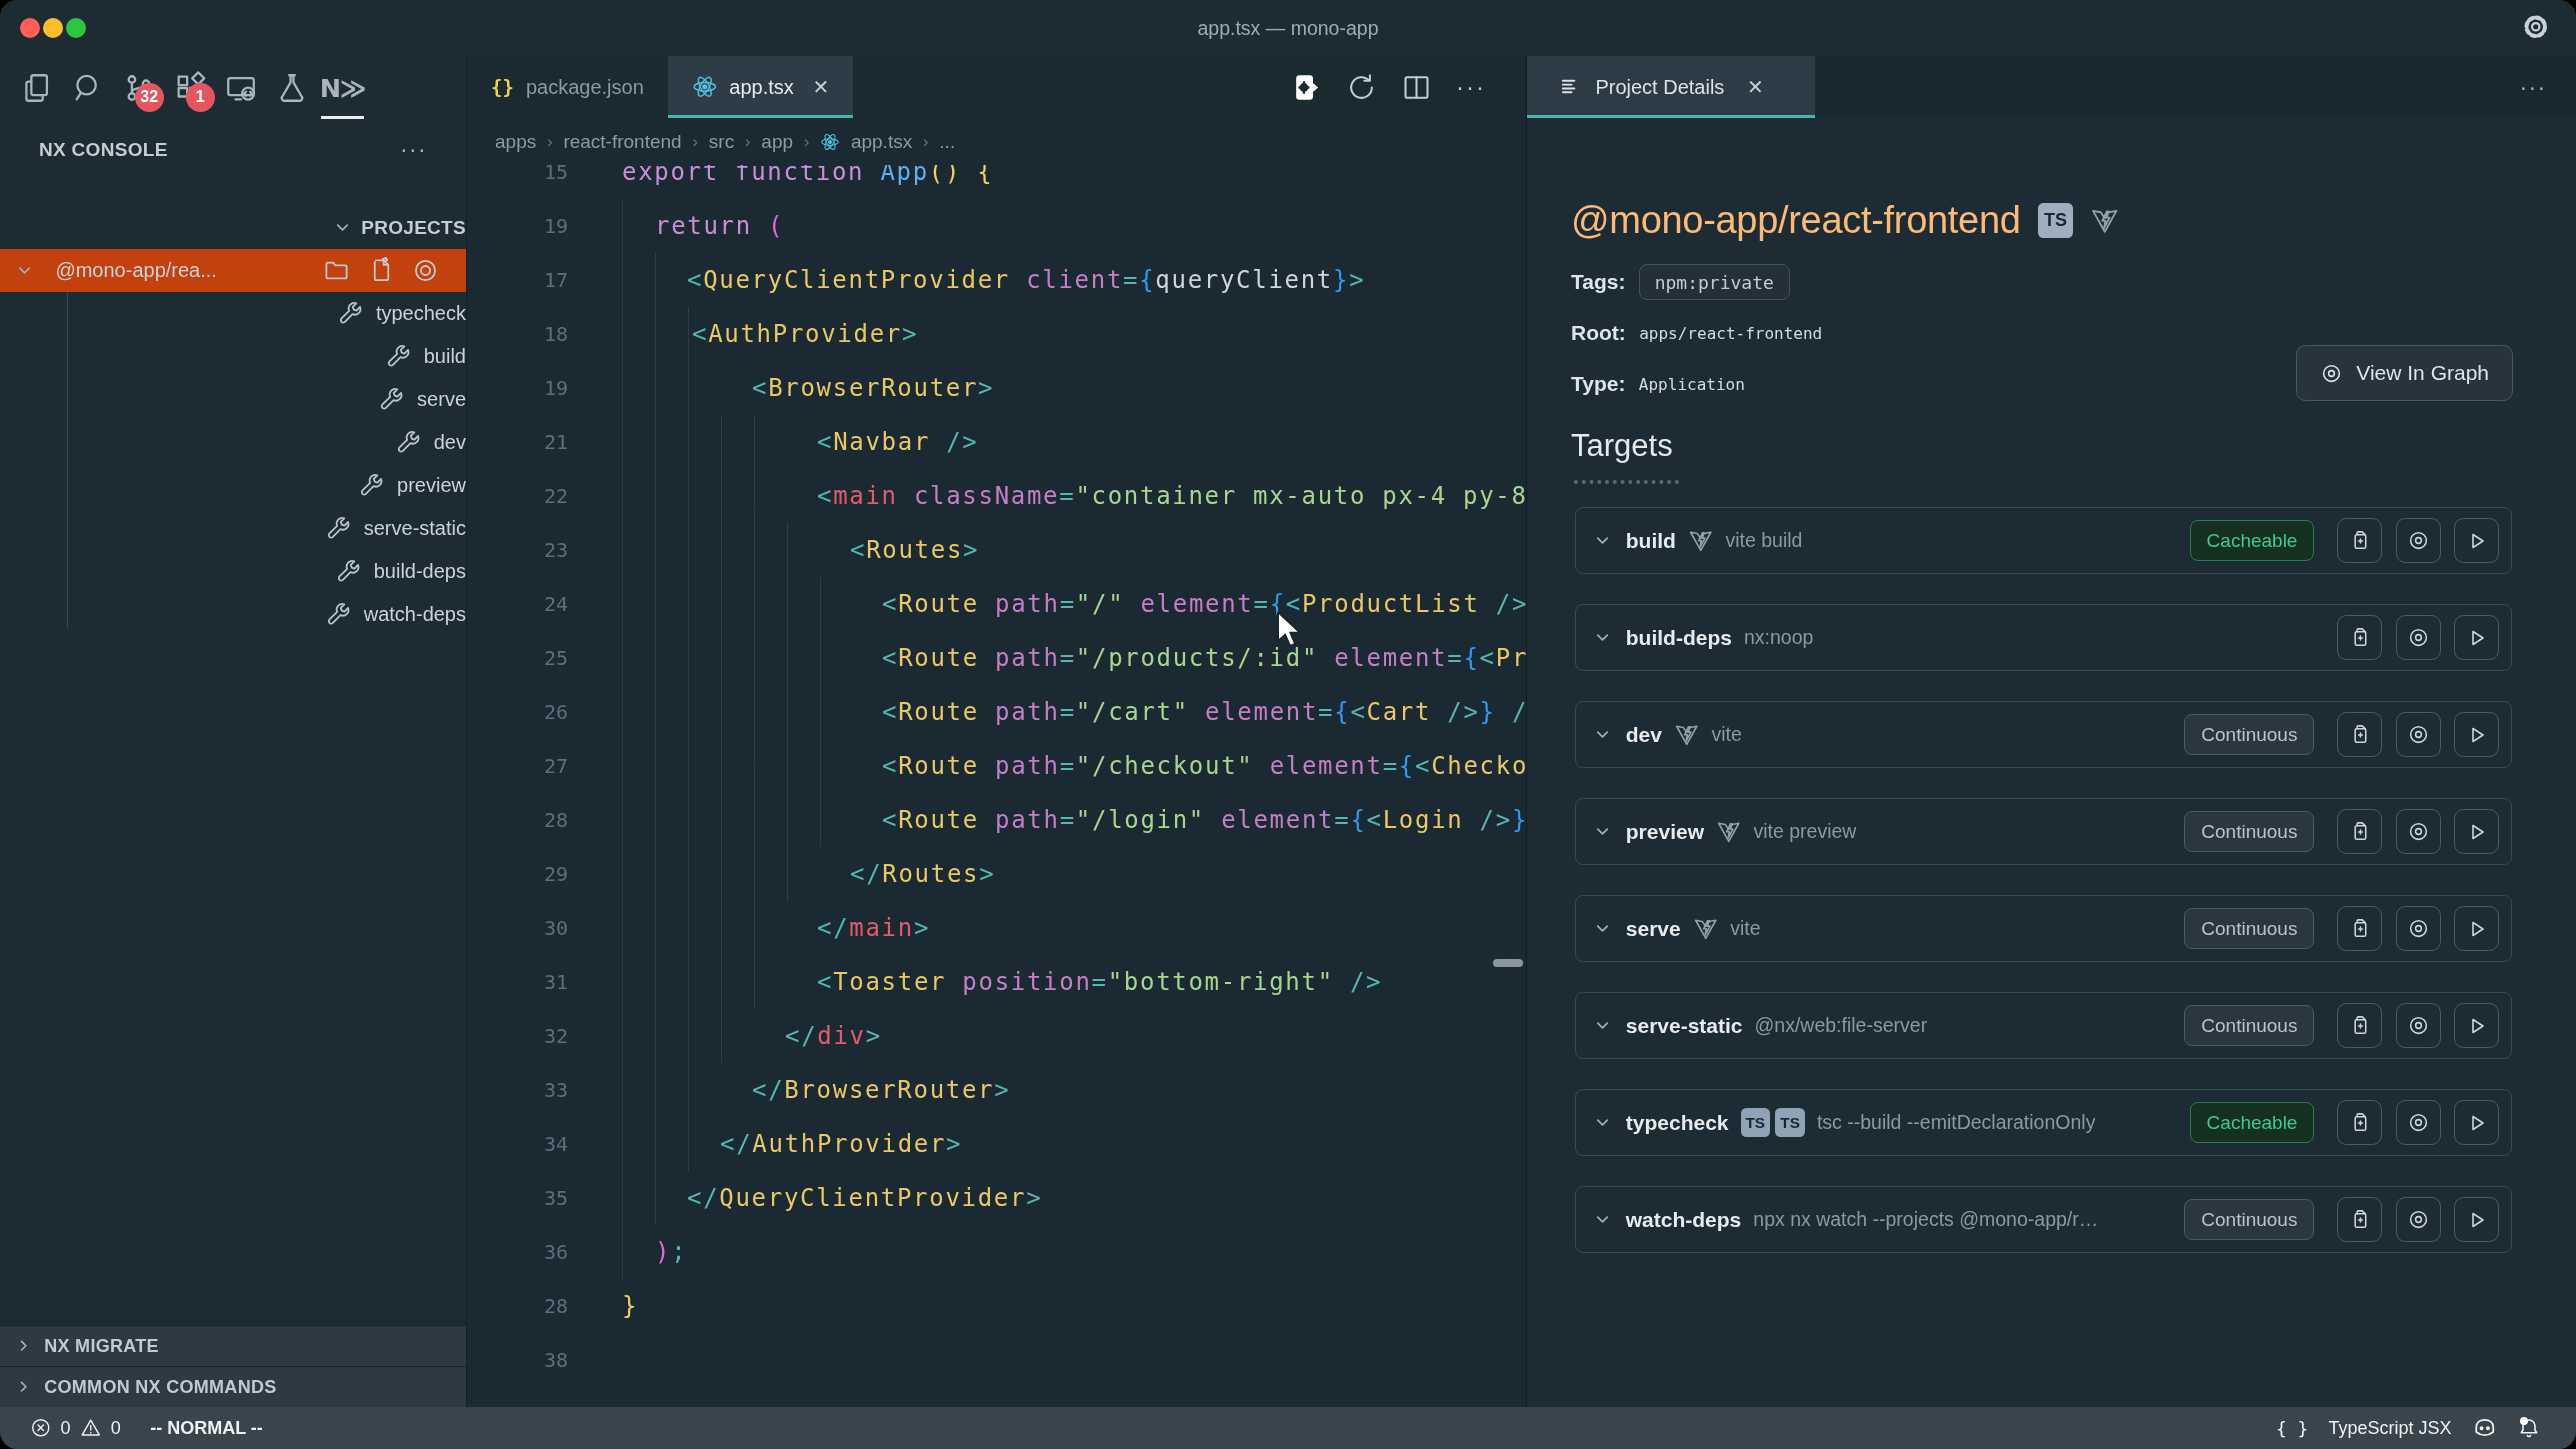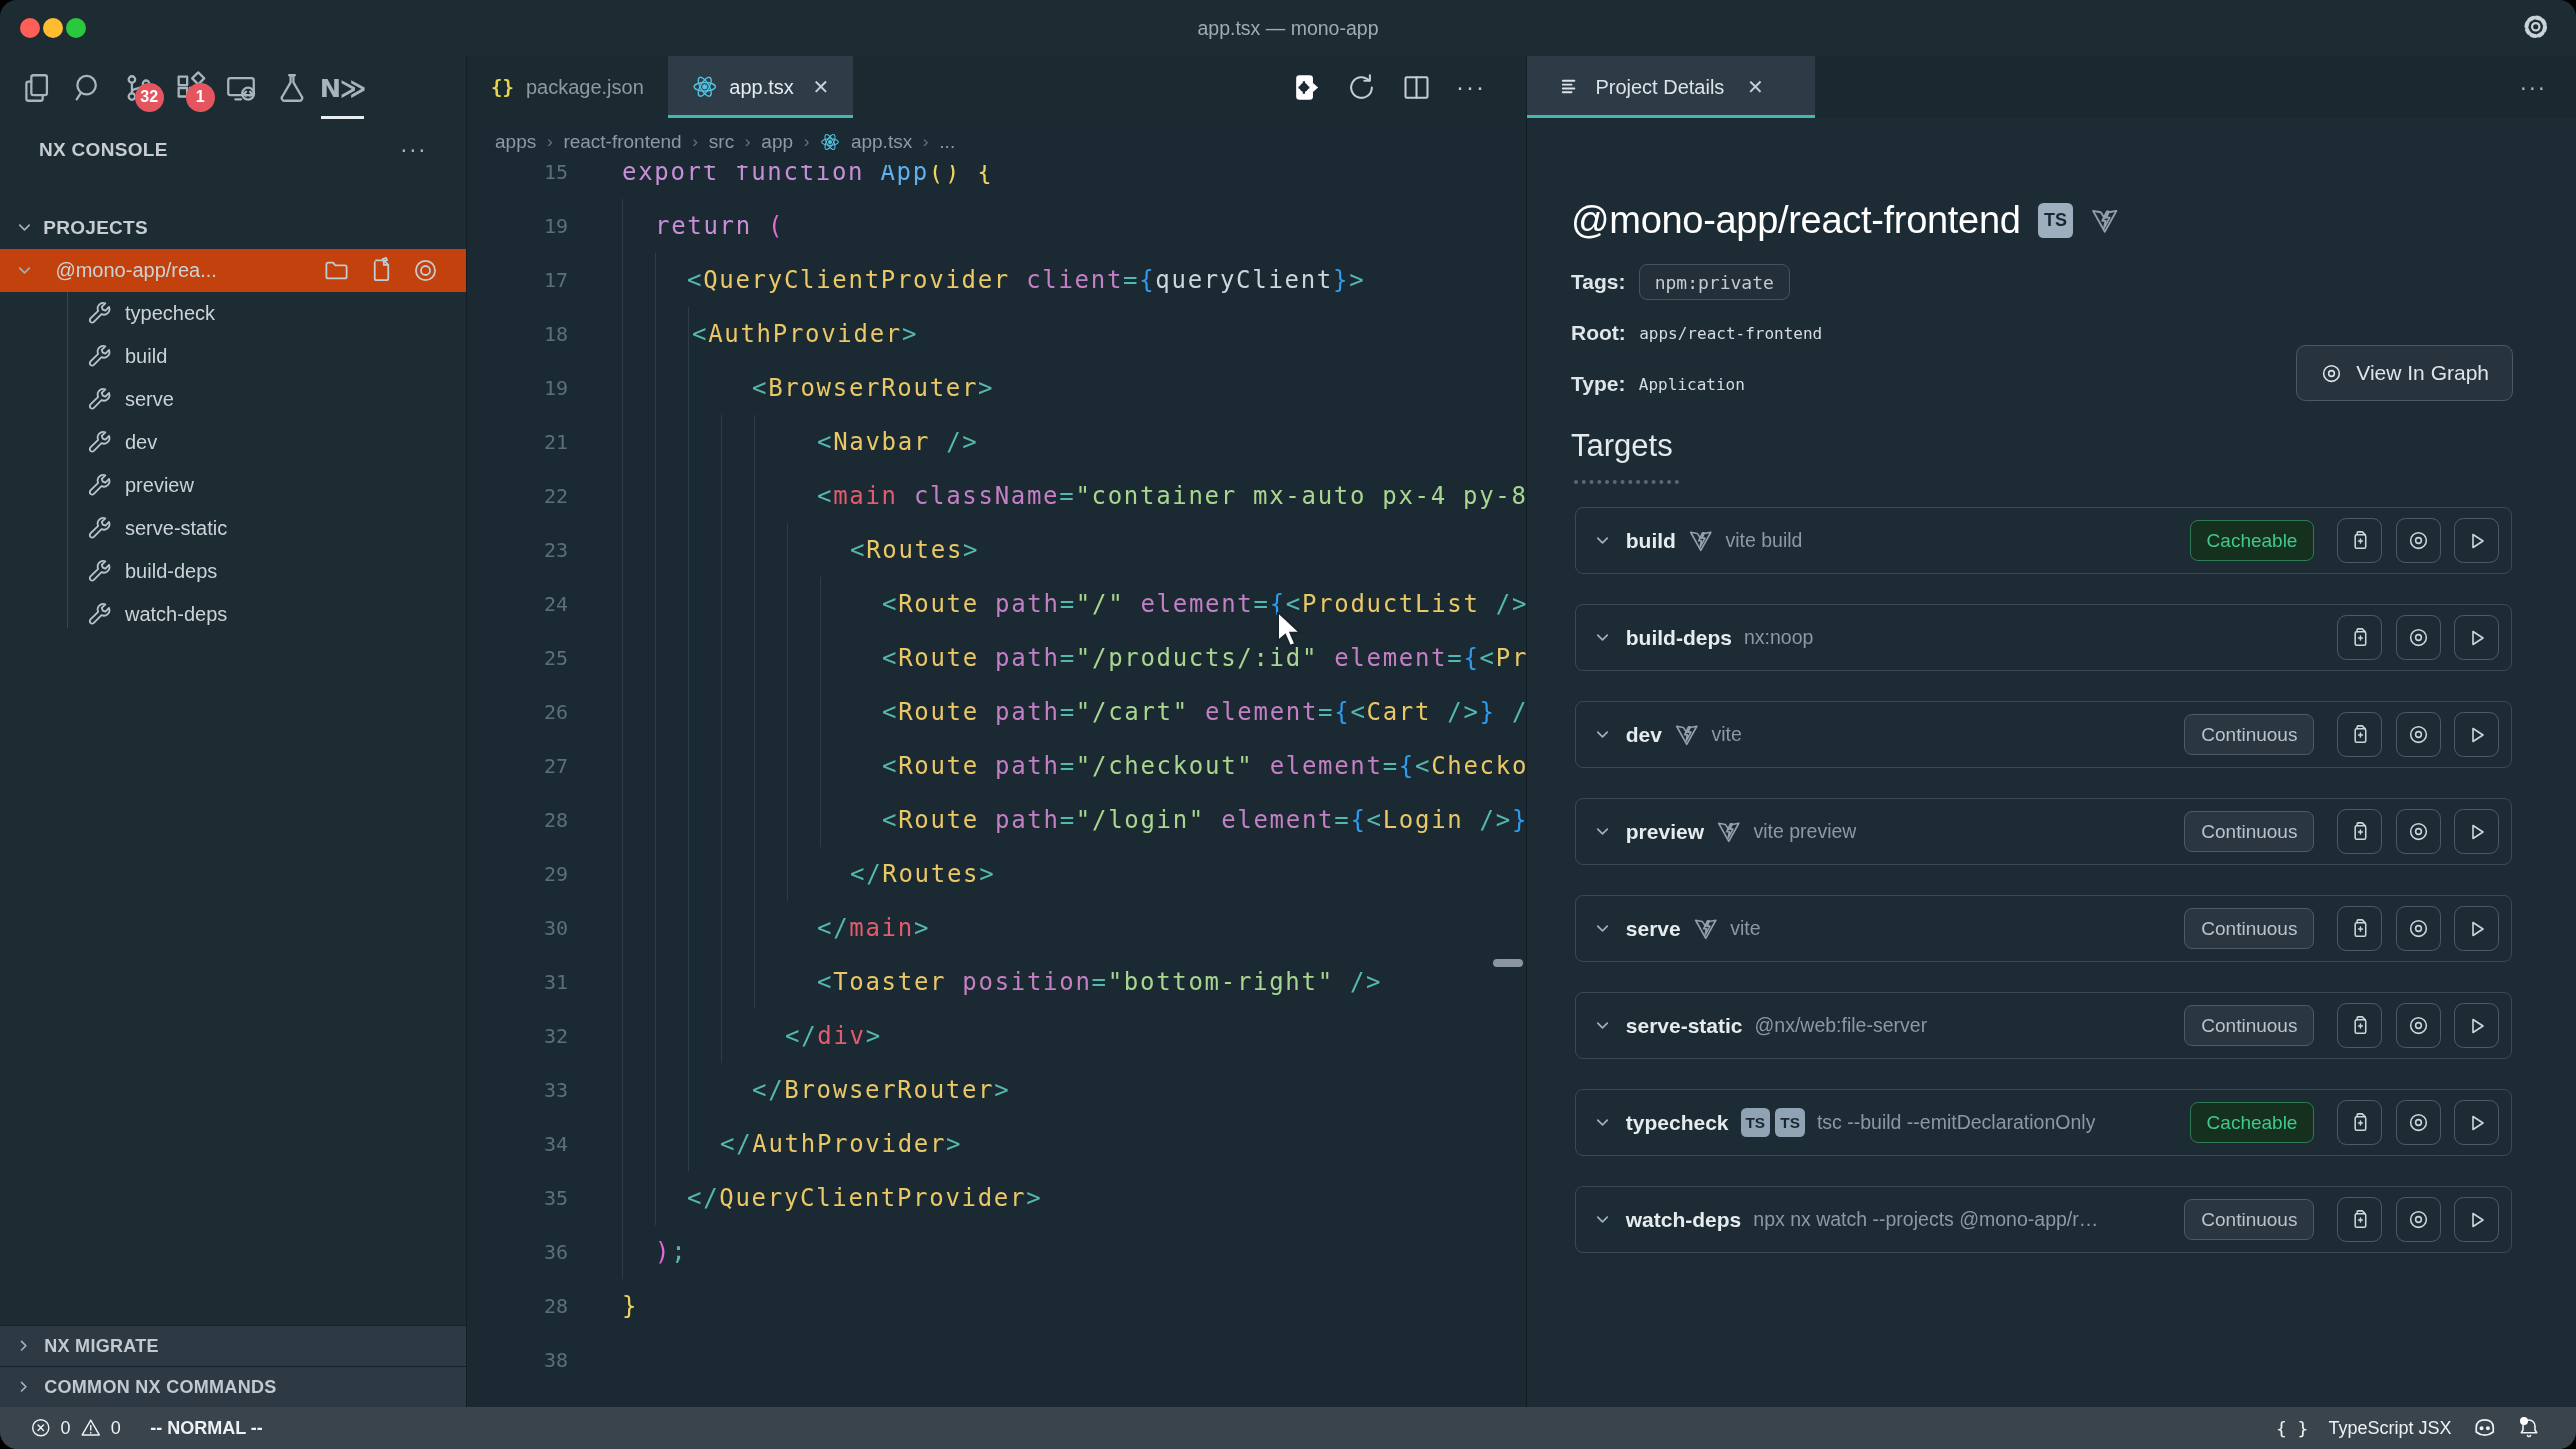--- a/index.html
+++ b/index.html
@@ -23,21 +23,21 @@
   .act{position:relative;width:35px;height:51px;display:flex;align-items:center;justify-content:center;color:#a9b5bd;}
   .act .badge{position:absolute;right:-8px;bottom:1.3px;min-width:29.5px;height:29.5px;border-radius:14.8px;background:#e4555f;
     color:#fff;font-size:16px;font-weight:700;display:flex;align-items:center;justify-content:center;padding:0 4px;box-sizing:border-box;}
   .act.active:after{content:"";position:absolute;left:-4px;right:-4px;bottom:-5.4px;height:2.7px;background:#e7ecef;}
   .act .nxtext{font-family:"DejaVu Sans",sans-serif;font-size:25.5px;font-weight:700;letter-spacing:-1.3px;}
   
   #sb-header{position:absolute;left:0;top:70px;right:0;height:47px;display:flex;align-items:center;}
   #sb-title{margin-left:39px;color:#c6cdd2;font-size:19px;font-weight:600;letter-spacing:0.3px;}
   #sb-more{margin-left:auto;margin-right:39px;color:#aab6bd;font-size:23px;letter-spacing:1.3px;}
   #tree{position:absolute;left:0;top:131px;right:0;bottom:125px;overflow:hidden;}
-  .trow{position:relative;height:43px;display:flex;align-items:center;color:#ccd3d8;font-size:20px;}
+  .trow{position:relative;height:43px;display:flex;align-items:center;color:#ccd3d8;font-size:20px;justify-content:flex-end;}
   .trow .chev{color:#9fb0ba;margin-right:9.4px;}
   #row-projects{padding-left:14.8px;font-weight:700;font-size:19px;letter-spacing:0.3px;color:#c6cdd2;margin-top:19px;}
   #row-project{padding-left:15px;background:#c2410c;}
   #row-project .cube{color:#b9c3ca;margin-right:12px;}
   #proj-actions{margin-left:auto;margin-right:27px;display:flex;gap:17.4px;color:#c2ccd2;}
   .child-rows{position:relative;}
   .child-rows:before{content:"";position:absolute;left:67px;top:0;bottom:8px;width:1.3px;background:#39464f;}
   .trow.child{padding-left:86px;}
   .trow.child .wrench{color:#b9c3ca;margin-right:12px;}
   
@@ -77,21 +77,21 @@
   #mouse-cursor{position:absolute;left:816px;top:568px;z-index:50;}
   
   #panel-tabstrip{position:absolute;left:0;top:0;right:0;height:62px;background:#1a2830;}
   #panel-tab{position:absolute;left:0;top:0;height:62px;width:288px;background:#2c3b45;display:flex;align-items:center;
     color:#dde4e8;font-size:20px;gap:13.4px;padding-left:32px;box-sizing:border-box;}
   #panel-tab:after{content:"";position:absolute;left:0;right:0;bottom:0;height:3.4px;background:#45b8ae;}
   #panel-tab .close{margin-left:9.4px;color:#c7d0d6;}
   #panel-more{position:absolute;right:29.5px;top:0;height:62px;display:flex;align-items:center;color:#aab6bd;font-size:23px;letter-spacing:1.3px;}
   #panel-content{position:absolute;left:0;top:62px;right:0;bottom:0;}
   #proj-title-row{position:absolute;left:44px;top:81px;display:flex;align-items:center;gap:17.4px;}
-  #proj-title{color:#ffffff;font-size:38px;letter-spacing:-0.3px;}
+  #proj-title{color:#fdba74;font-size:38px;letter-spacing:-0.3px;}
   .ts-badge{background:#9dafbf;color:#1b2730;font-weight:700;border-radius:5.4px;display:inline-flex;
     align-items:center;justify-content:center;font-size:18px;width:35px;height:35px;}
   .field{position:absolute;left:44px;display:flex;align-items:center;gap:13.4px;color:#dfe6ea;font-size:21px;}
   .field .lab{font-weight:700;}
   .field .val{font-family:"DejaVu Sans Mono",monospace;font-size:16px;color:#d4dce1;}
   #tags-badge{border:1.3px solid #46535c;background:#243039;border-radius:8px;padding:6.7px 14.8px;
     font-family:"DejaVu Sans Mono",monospace;font-size:18px;color:#c2ccd3;}
   #graph-btn{position:absolute;right:63px;top:227px;height:54px;border:1.3px solid #4b5963;background:#27333d;
     border-radius:9.4px;display:flex;align-items:center;gap:13.4px;padding:0 23px;color:#dfe5e9;font-size:21px;}
   #targets-heading{position:absolute;left:44px;top:310px;color:#e3e9ec;font-size:31px;}

